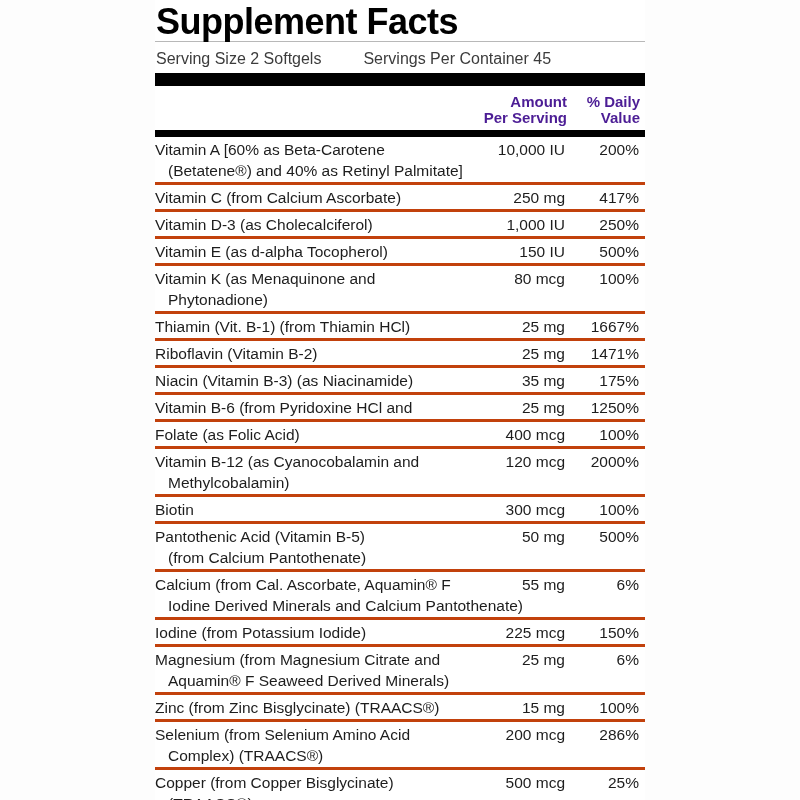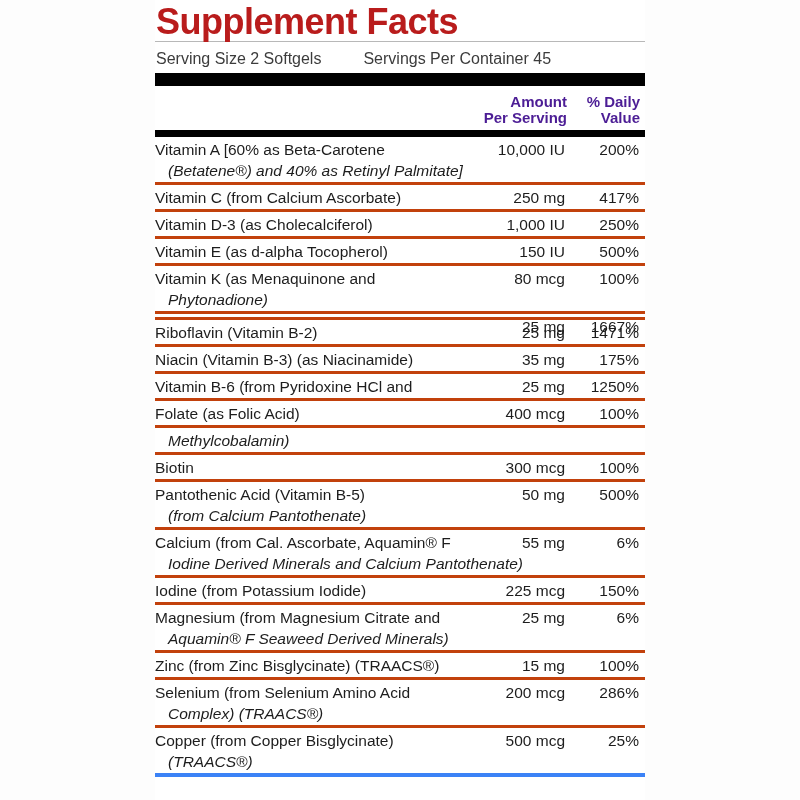--- a/index.html
+++ b/index.html
@@ -8,40 +8,40 @@
     background:#fdfdfd;
     font-family:"Liberation Sans","DejaVu Sans",sans-serif;
     -webkit-font-smoothing:antialiased;
   }
   .label{
     position:absolute;left:155px;top:0;width:490px;height:800px;
     overflow:hidden;background:#ffffff;color:#1d1d1d;
   }
   .title{
     font-size:36px;font-weight:bold;line-height:34px;letter-spacing:-0.5px;
-    margin:5px 0 2px 1px;color:#b91c1c;white-space:nowrap;
+    margin:5px 0 2px 1px;color:#000000;white-space:nowrap;
   }
   .title-rule{height:1px;background:#b8b8b8;margin-top:1px;}
   .serving-row{
     display:flex;gap:42px;margin:7px 0 4px 1px;
     font-size:16px;line-height:20px;color:#3c3c3c;white-space:nowrap;
   }
   .bar-thick{height:13px;background:#000;margin-top:2px;}
   .bar-med{height:7px;background:#000;margin-top:3px;}
   .col-header{position:relative;height:33px;margin-top:8px;font-weight:bold;font-size:15px;line-height:16px;color:#4c1d95;}
   .hdr-amount{position:absolute;right:78px;top:0;text-align:right;white-space:nowrap;}
   .hdr-dv{position:absolute;right:5px;top:0;text-align:right;white-space:nowrap;}
   .rows{font-size:15.5px;color:#1d1d1d;}
   .row{position:relative;padding:2px 0 1px;border-bottom:3px solid #c2410c;}
   .row.last{border-bottom:4px solid #3b82f6;}
   .line1{position:relative;line-height:21px;white-space:nowrap;}
   .nm{display:inline-block;}
   .amt{position:absolute;right:80px;top:0;white-space:nowrap;}
   .dv{position:absolute;right:6px;top:0;white-space:nowrap;}
-  .line2{line-height:21px;padding-left:13px;white-space:nowrap;font-style:italic;}
+  .line2{line-height:21px;padding-left:13px;white-space:nowrap;}
 </style>
 </head>
 <body>
 
 <div class="label">
 
   <div class="title">Supplement Facts</div>
   <div class="title-rule"></div>
 
   <div class="serving-row">
@@ -105,20 +105,21 @@
     <div class="line1">
       <span class="nm">Vitamin K (as Menaquinone and</span>
       <span class="amt">80 mcg</span>
       <span class="dv">100%</span>
     </div>
     <div class="line2">Phytonadione)</div>
   </div>
 
   <div class="row">
     <div class="line1">
+      <span class="nm">Thiamin (Vit. B-1) (from Thiamin HCl)</span>
       <span class="amt">25 mg</span>
       <span class="dv">1667%</span>
     </div>
 
   </div>
 
   <div class="row">
     <div class="line1">
       <span class="nm">Riboflavin (Vitamin B-2)</span>
       <span class="amt">25 mg</span>
@@ -147,20 +148,25 @@
   <div class="row">
     <div class="line1">
       <span class="nm">Folate (as Folic Acid)</span>
       <span class="amt">400 mcg</span>
       <span class="dv">100%</span>
     </div>
 
   </div>
 
   <div class="row">
+    <div class="line1">
+      <span class="nm">Vitamin B-12 (as Cyanocobalamin and</span>
+      <span class="amt">120 mcg</span>
+      <span class="dv">2000%</span>
+    </div>
     <div class="line2">Methylcobalamin)</div>
   </div>
 
   <div class="row">
     <div class="line1">
       <span class="nm">Biotin</span>
       <span class="amt">300 mcg</span>
       <span class="dv">100%</span>
     </div>
 

